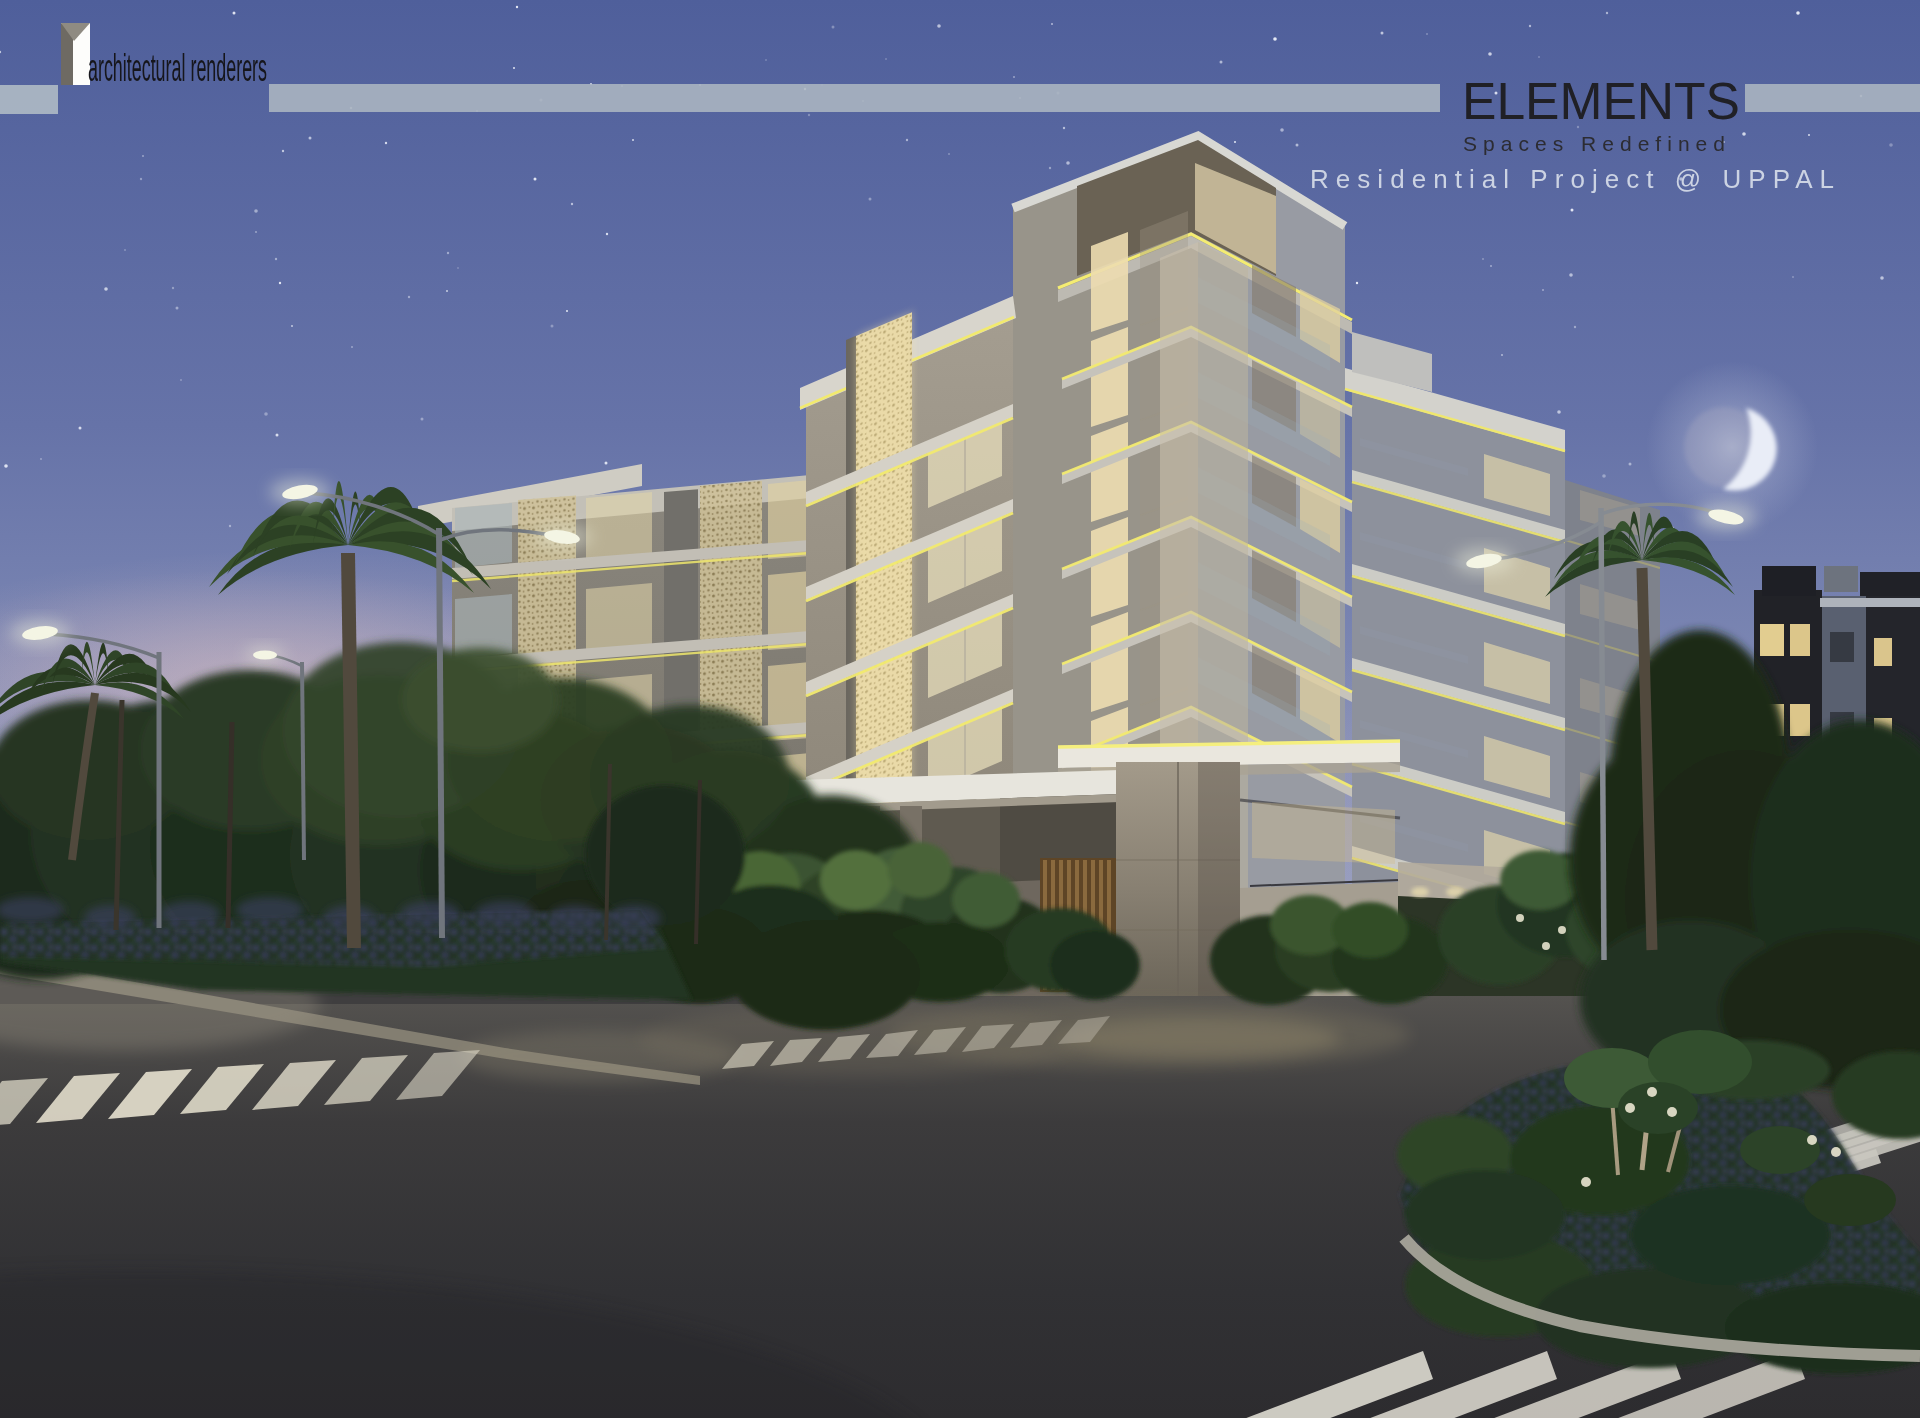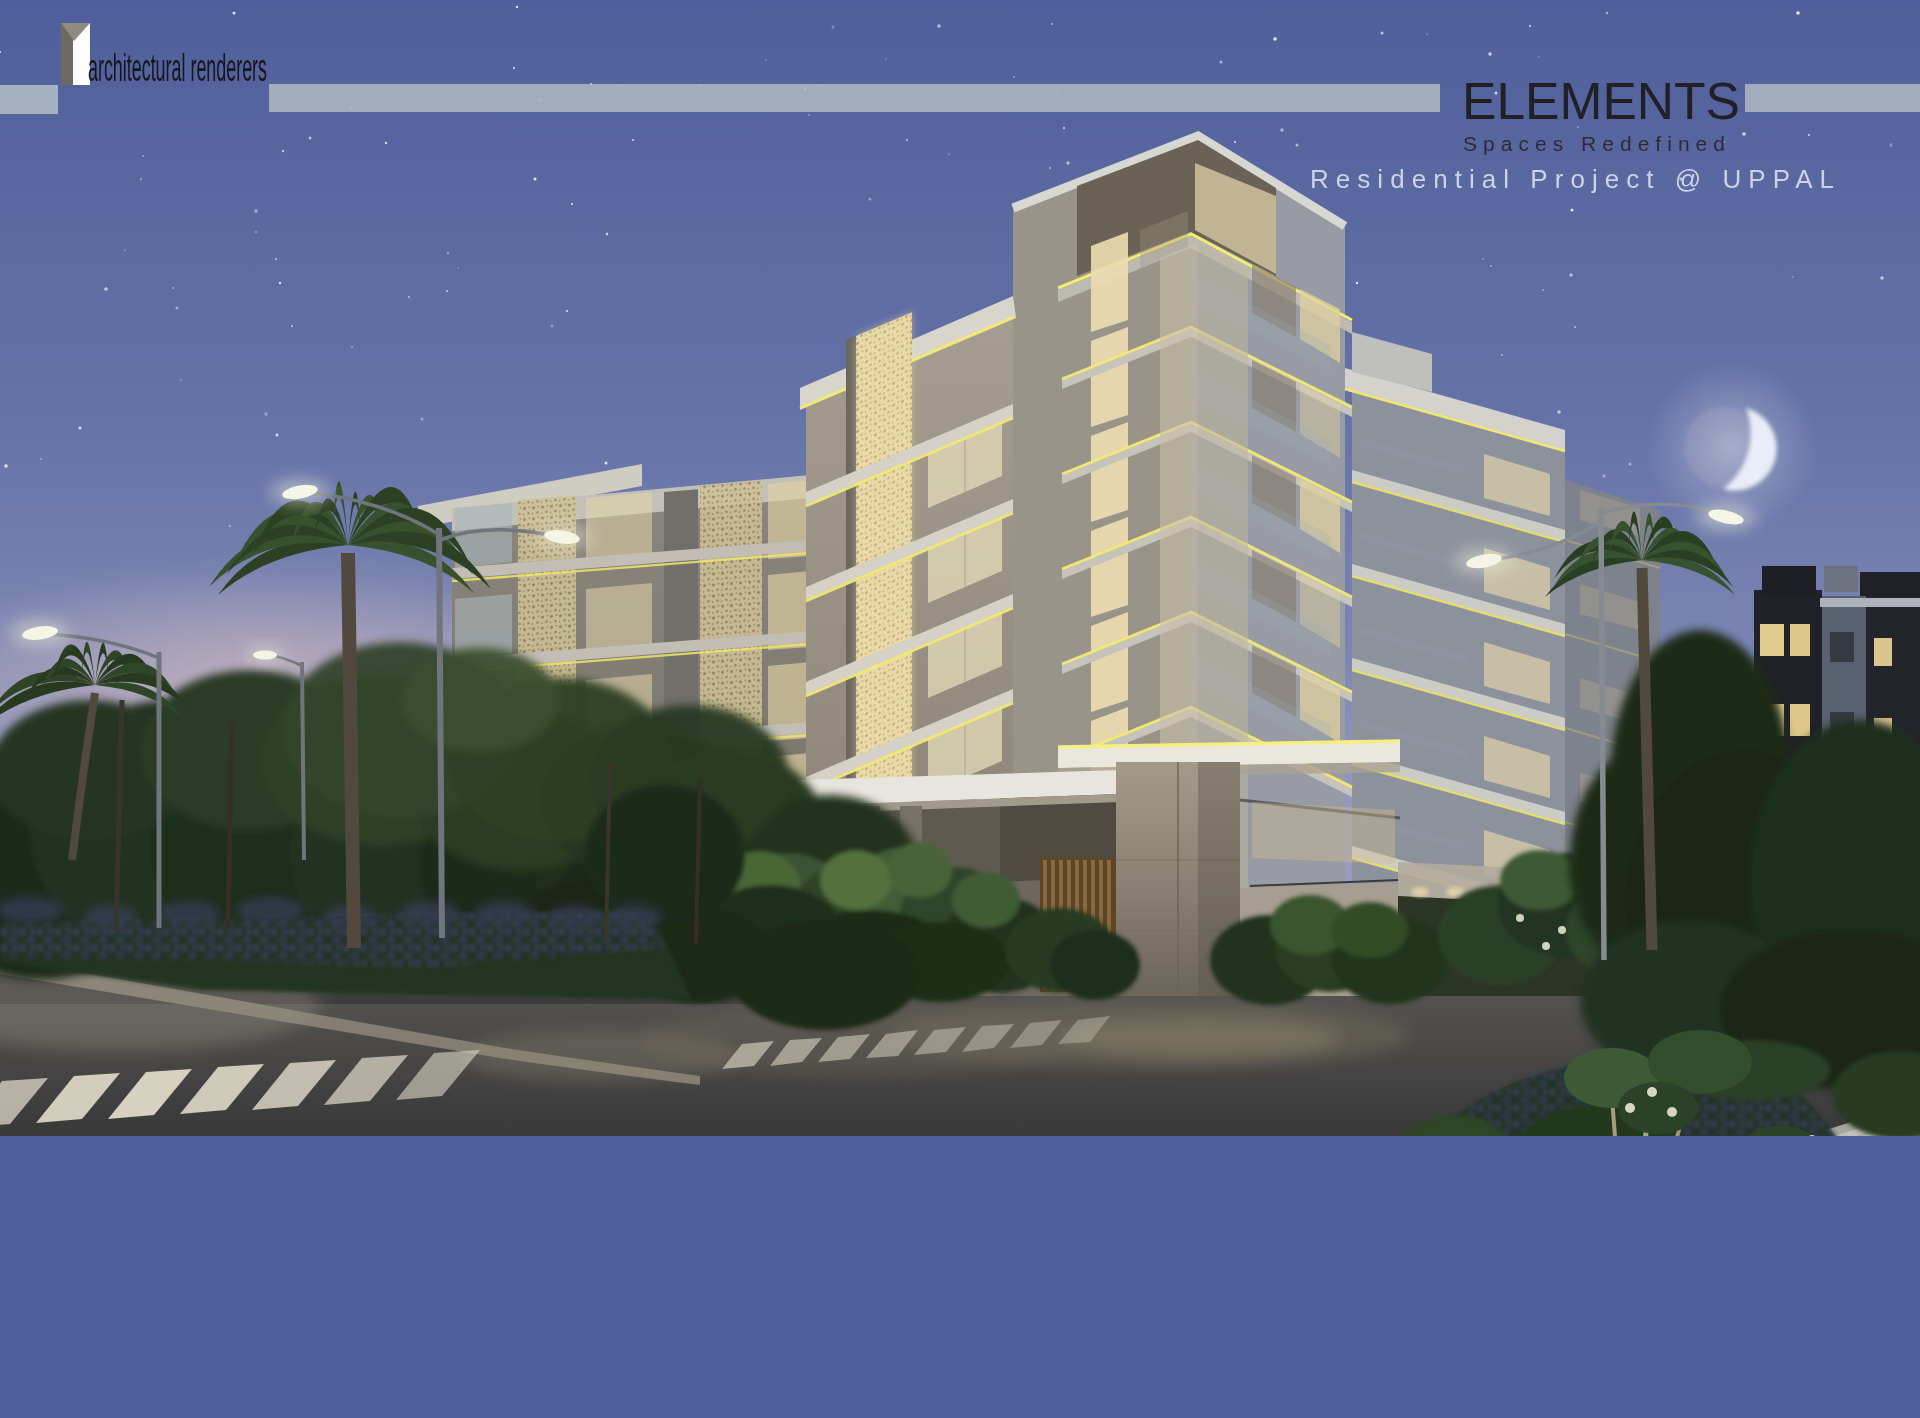--- a/index.html
+++ b/index.html
@@ -1,17 +1,17 @@
 <!DOCTYPE html>
 <html><head>
 <meta charset="utf-8">
 <title>Elements - Residential Project @ UPPAL</title>
 <style>
   html,body{margin:0;padding:0;background:#4f5f9b;}
-  #scene{width:1920px;height:1136px;overflow:hidden;position:relative;}
+  #scene{width:1920px;height:1418px;overflow:hidden;position:relative;}
   svg{display:block;}
   text{font-family:"Liberation Sans",sans-serif;}
 </style>
 </head>
 <body>
 
 <div id="scene">
 <svg width="1920" height="1418" viewBox="0 0 1920 1418" xmlns="http://www.w3.org/2000/svg">
 
 <defs>

